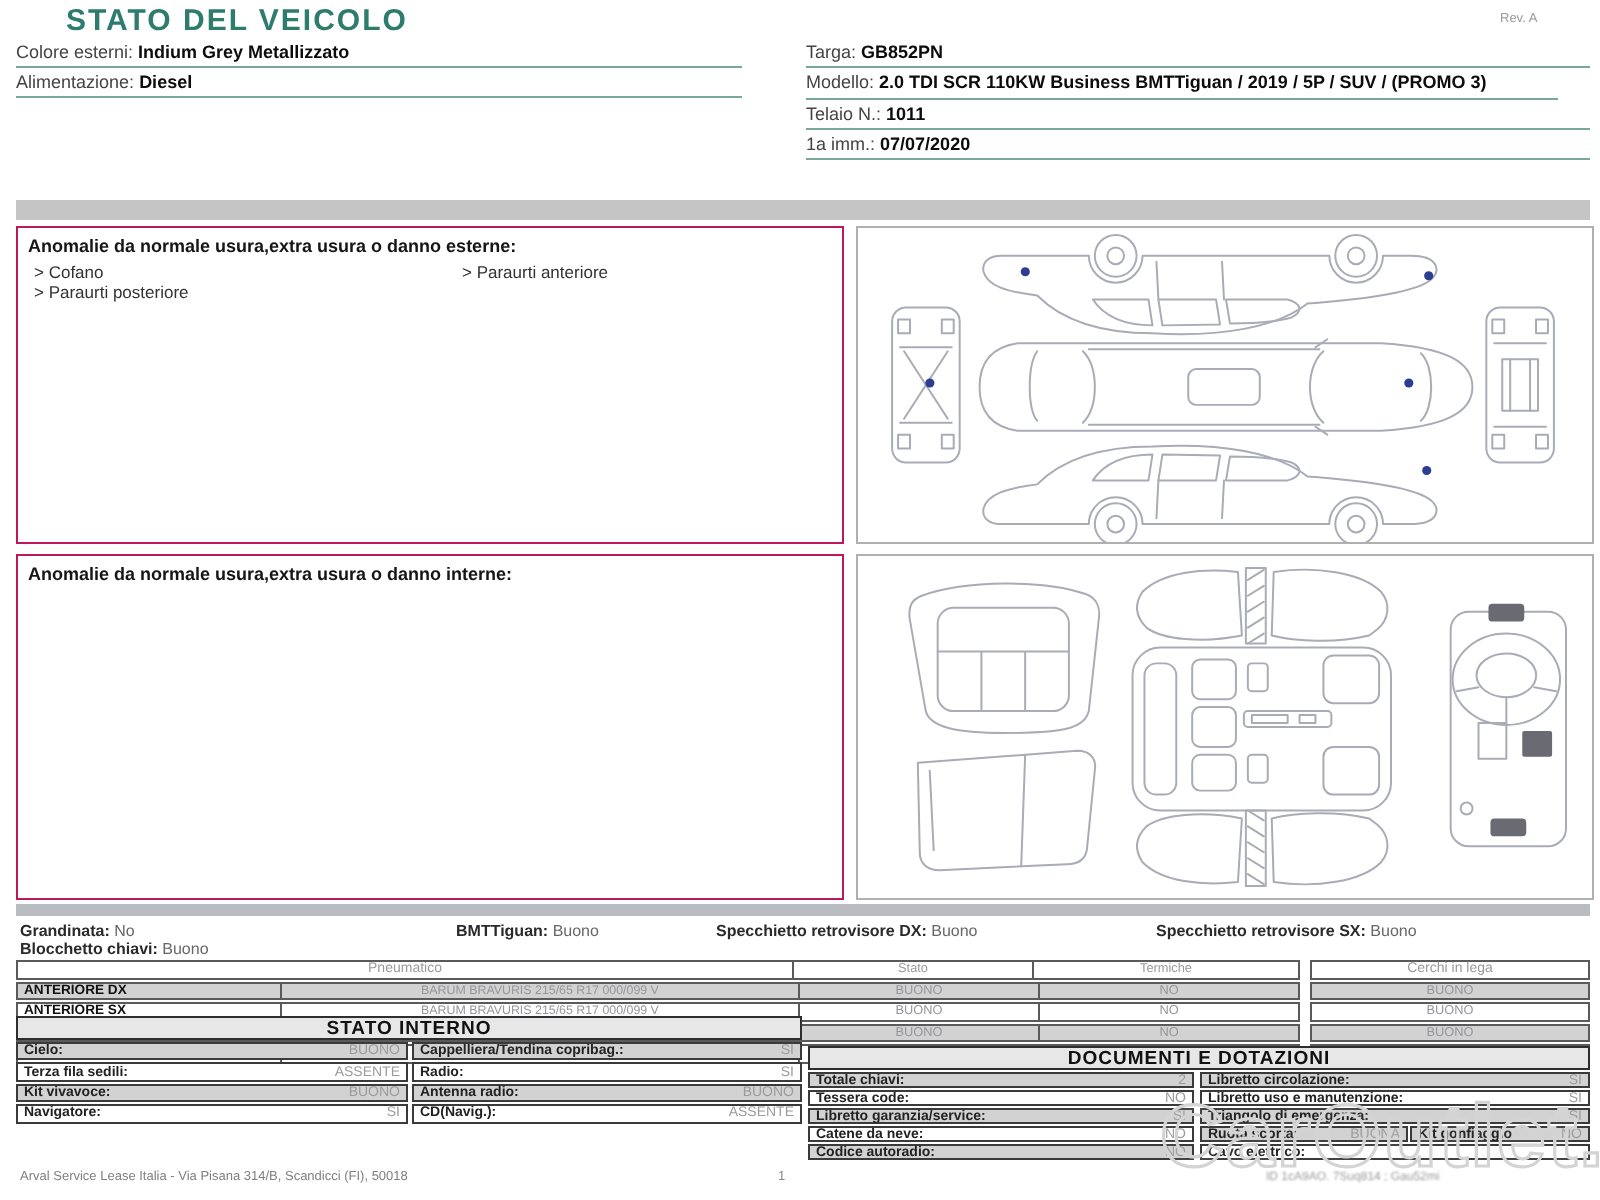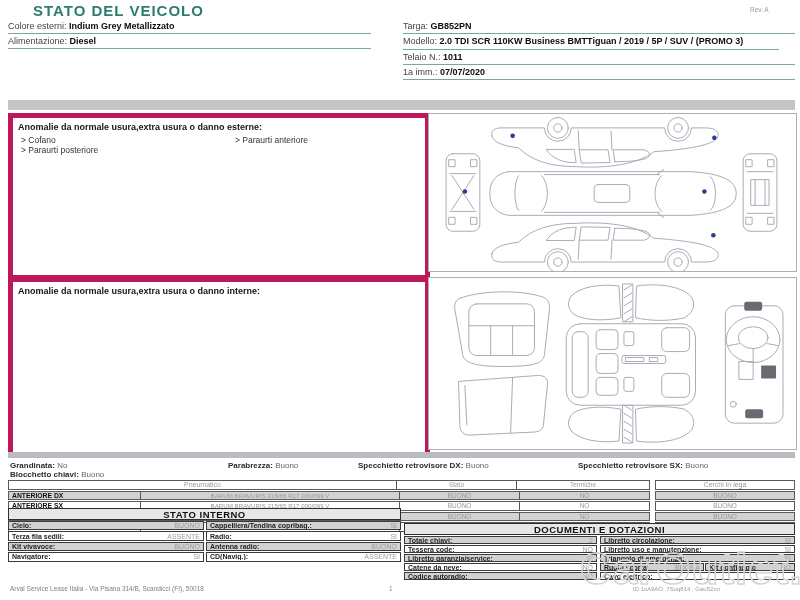--- a/index.html
+++ b/index.html
@@ -11,21 +11,21 @@
   .doc-title{left:33px;top:2px;font-size:15px;font-weight:bold;letter-spacing:1px;color:#2d7c6d;}
   .rev{left:750px;top:6px;font-size:6.5px;color:#999;}
 
   
   .info-col{line-height:10px;}
   .info-row{border-bottom:1px solid #7aa79d;padding:2px 0 2px 0;min-height:9px;font-size:9px;color:#444;}
   .info-row b{color:#0c0c0c;}
 
   .graybar{background:#c5c5c5;}
 
-  .secbox{border:5px solid #be185d;background:#fff;}
+  .secbox{border:1px solid #be185d;background:#fff;}
   .diagbox{border:1px solid #b0b0b0;background:#fff;}
   .sec-title{font-size:9px;font-weight:bold;color:#161616;margin:4px 5px 0 5px;}
   .anomaly{font-size:8.5px;color:#333;line-height:10px;}
 
   
   .sum-item{font-size:8px;color:#666;white-space:nowrap;}
   .sum-item b{color:#2a2a2a;}
 
   
   .trow{display:flex;align-items:stretch;border:1px solid #5a5a5a;margin-bottom:1px;height:7.6px;box-sizing:content-box;}
@@ -231,21 +231,21 @@
     </svg>
   </div>
 
   <div class="abs" style="left:8px;top:452px;width:787px;height:6px;background:#b9bcc1;"></div>
 
   <div class="abs sum-item" style="left:10px;top:461px;">
     <b>Grandinata:</b>
     <span>No</span>
   </div>
   <div class="abs sum-item" style="left:228px;top:461px;">
-    <b>Parabrezza:</b>
+    <b>BMTTiguan:</b>
     <span>Buono</span>
   </div>
   <div class="abs sum-item" style="left:358px;top:461px;">
     <b>Specchietto retrovisore DX:</b>
     <span>Buono</span>
   </div>
   <div class="abs sum-item" style="left:578px;top:461px;text-align:center;">
     <b>Specchietto retrovisore SX:</b>
     <span>Buono</span>
   </div>

